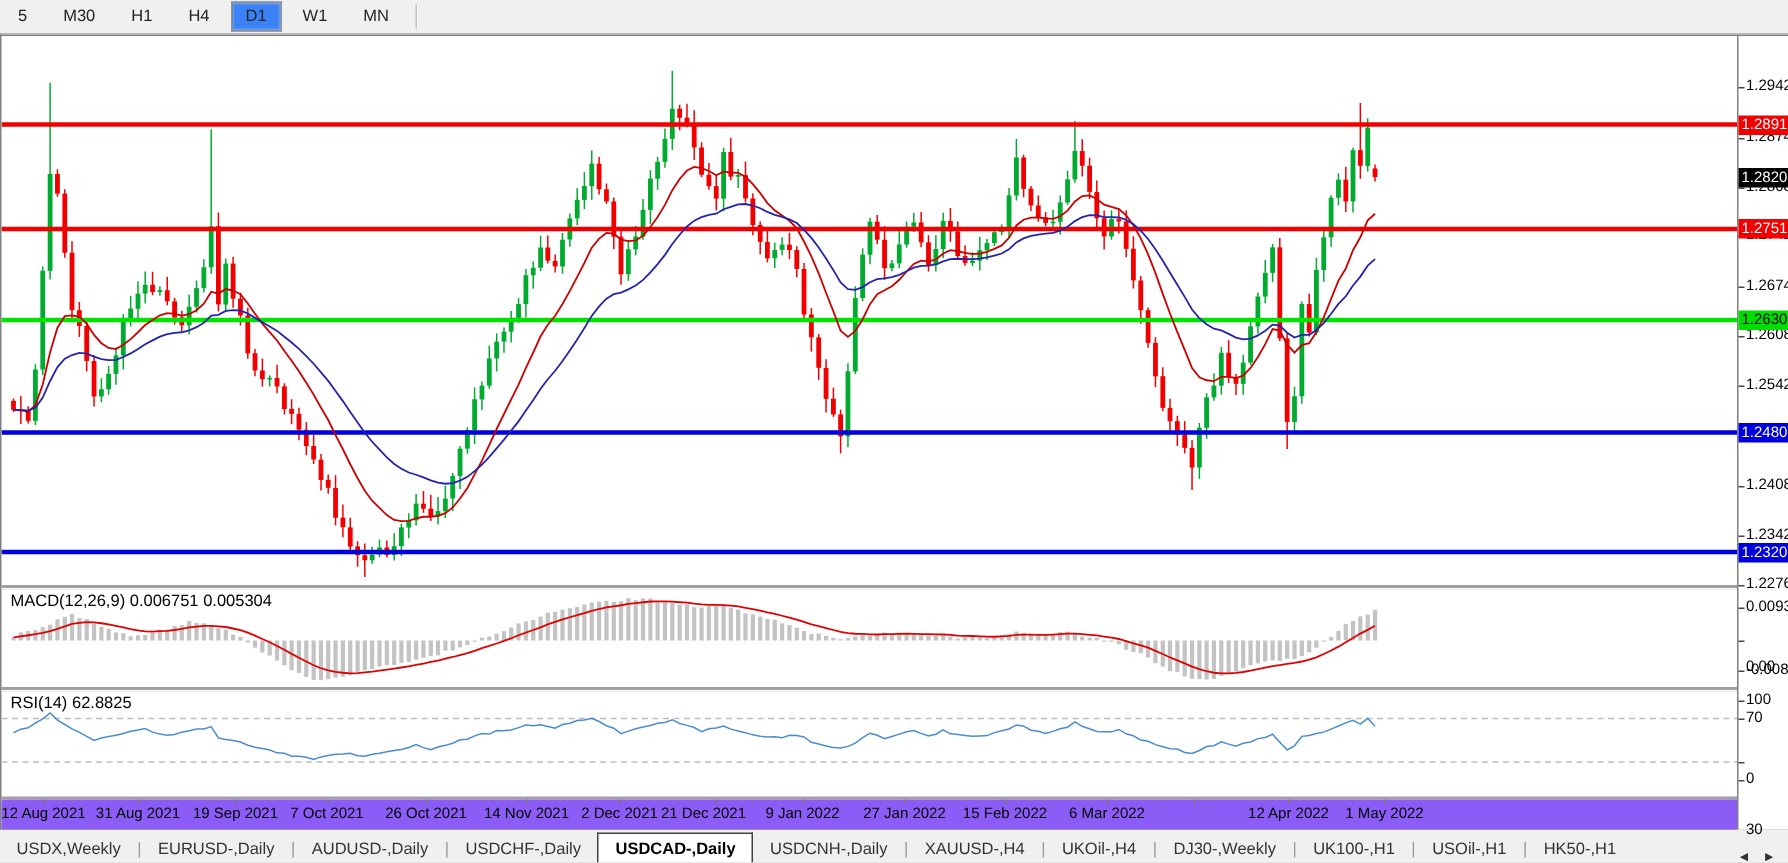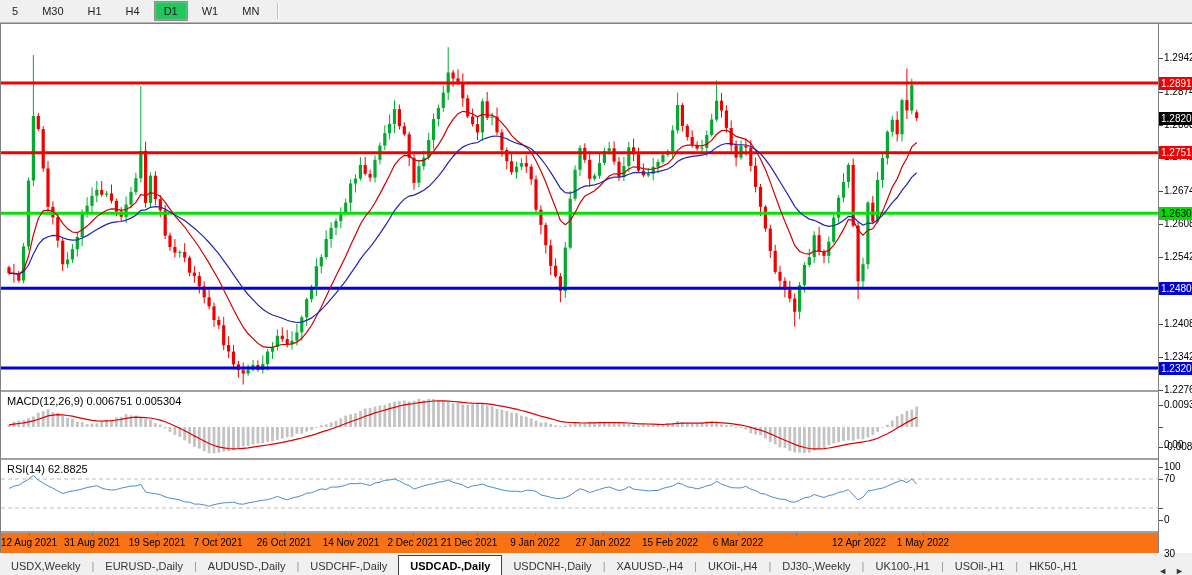--- a/index.html
+++ b/index.html
@@ -3,38 +3,38 @@
 <meta charset="utf-8">
 <style>
   html,body{margin:0;padding:0;background:#d4d0c8;}
   .window{position:relative;width:1192px;height:575px;background:#f0f0f0;overflow:hidden;
           font-family:"Liberation Sans","DejaVu Sans",sans-serif;-webkit-font-smoothing:none;}
   
   .toolbar{position:absolute;left:0;top:0;width:1192px;height:22px;background:#f0f0f0;
            border-bottom:1px solid #b5b5b5;display:flex;align-items:center;}
   .tf-btn{height:18px;line-height:18px;padding:0 9px;margin:0 2px;font-size:11px;color:#222;
           border:1px solid transparent;cursor:default;}
-  .tf-btn.active{border:1px solid #8f8f8f;background:#22c55e;box-shadow:inset 0 0 2px #cfcfcf;}
+  .tf-btn.active{border:1px solid #8f8f8f;background:#3b82f6;box-shadow:inset 0 0 2px #cfcfcf;}
   .toolbar-sep{width:1px;height:16px;background:#c0c0c0;margin:0 6px;border-right:1px solid #fff;}
   
   .chart-area{position:absolute;left:0;top:23px;width:1192px;height:529px;background:#ffffff;
               border-left:1px solid #808080;border-top:1px solid #808080;box-sizing:border-box;}
   #chart-svg{position:absolute;left:0;top:0;}
   .overlay-label{position:absolute;font-size:11px;color:#000;white-space:nowrap;z-index:5;}
   .overlay-label .tri{font-size:8px;margin-right:4px;color:#000;}
   .panel-sep{position:absolute;left:0;width:1192px;height:2px;background:#a0a0a0;border-bottom:1px solid #ffffff;z-index:4;}
   
   .price-axis{position:absolute;left:1157px;top:0;width:35px;height:529px;background:#ffffff;
               border-left:1px solid #808080;z-index:6;}
   .axis-label{position:absolute;left:5px;font-size:10px;color:#000;white-space:nowrap;}
   .axis-dash{position:absolute;left:0;width:4px;height:1px;background:#444;}
   .axis-badge{position:absolute;left:0;width:35px;height:13px;font-size:10px;text-align:left;
               padding-left:2px;line-height:13px;box-sizing:border-box;white-space:nowrap;z-index:7;}
   
-  .date-axis{position:absolute;left:0;top:509px;width:1157px;height:20px;background:#f97316;z-index:5;}
+  .date-axis{position:absolute;left:0;top:509px;width:1157px;height:20px;background:#8b5cf6;z-index:5;}
   .date-label{position:absolute;top:4px;transform:translateX(-50%);font-size:10px;color:#000;white-space:nowrap;}
   .date-tick{position:absolute;top:0;width:1px;height:3px;background:#777;}
   
   .tabs-bar{position:absolute;left:0;top:552px;width:1192px;height:23px;background:#f0f0f0;
             border-top:1px solid #808080;display:flex;align-items:flex-end;font-size:11px;}
   .tab{height:19px;line-height:19px;padding:0 11px;color:#333;white-space:nowrap;cursor:default;}
   .tab.active{background:#ffffff;border:1px solid #404040;border-bottom:none;height:21px;line-height:21px;
               color:#000;font-weight:bold;position:relative;top:1px;}
   .tab-sep{color:#999;line-height:19px;height:19px;}
   .tab-arrows{margin-left:auto;display:flex;align-items:center;gap:8px;padding:0 8px;color:#333;font-size:9px;}

